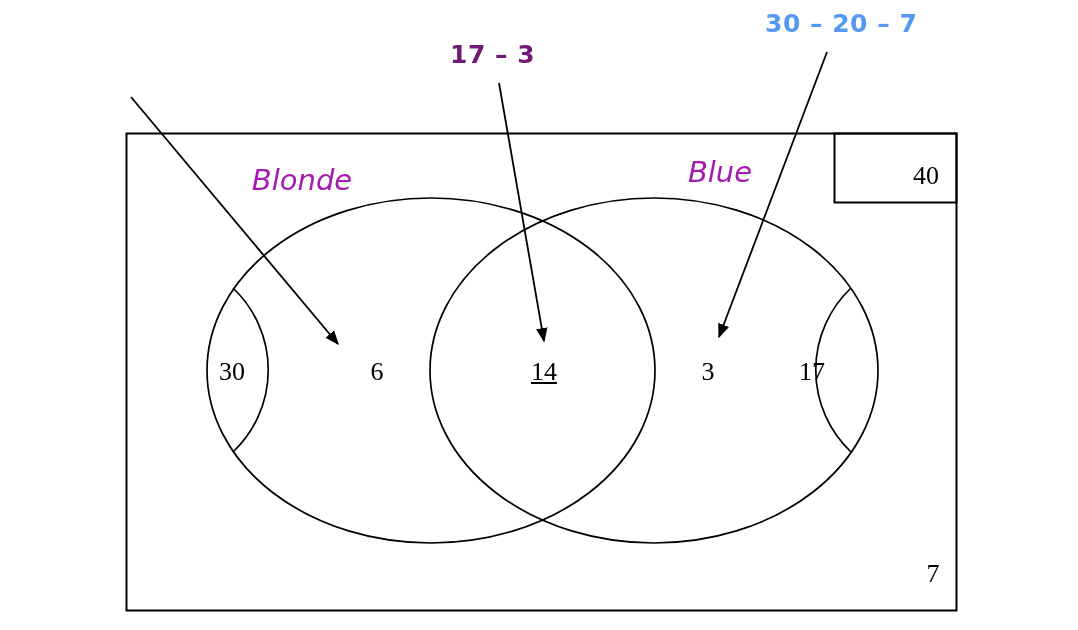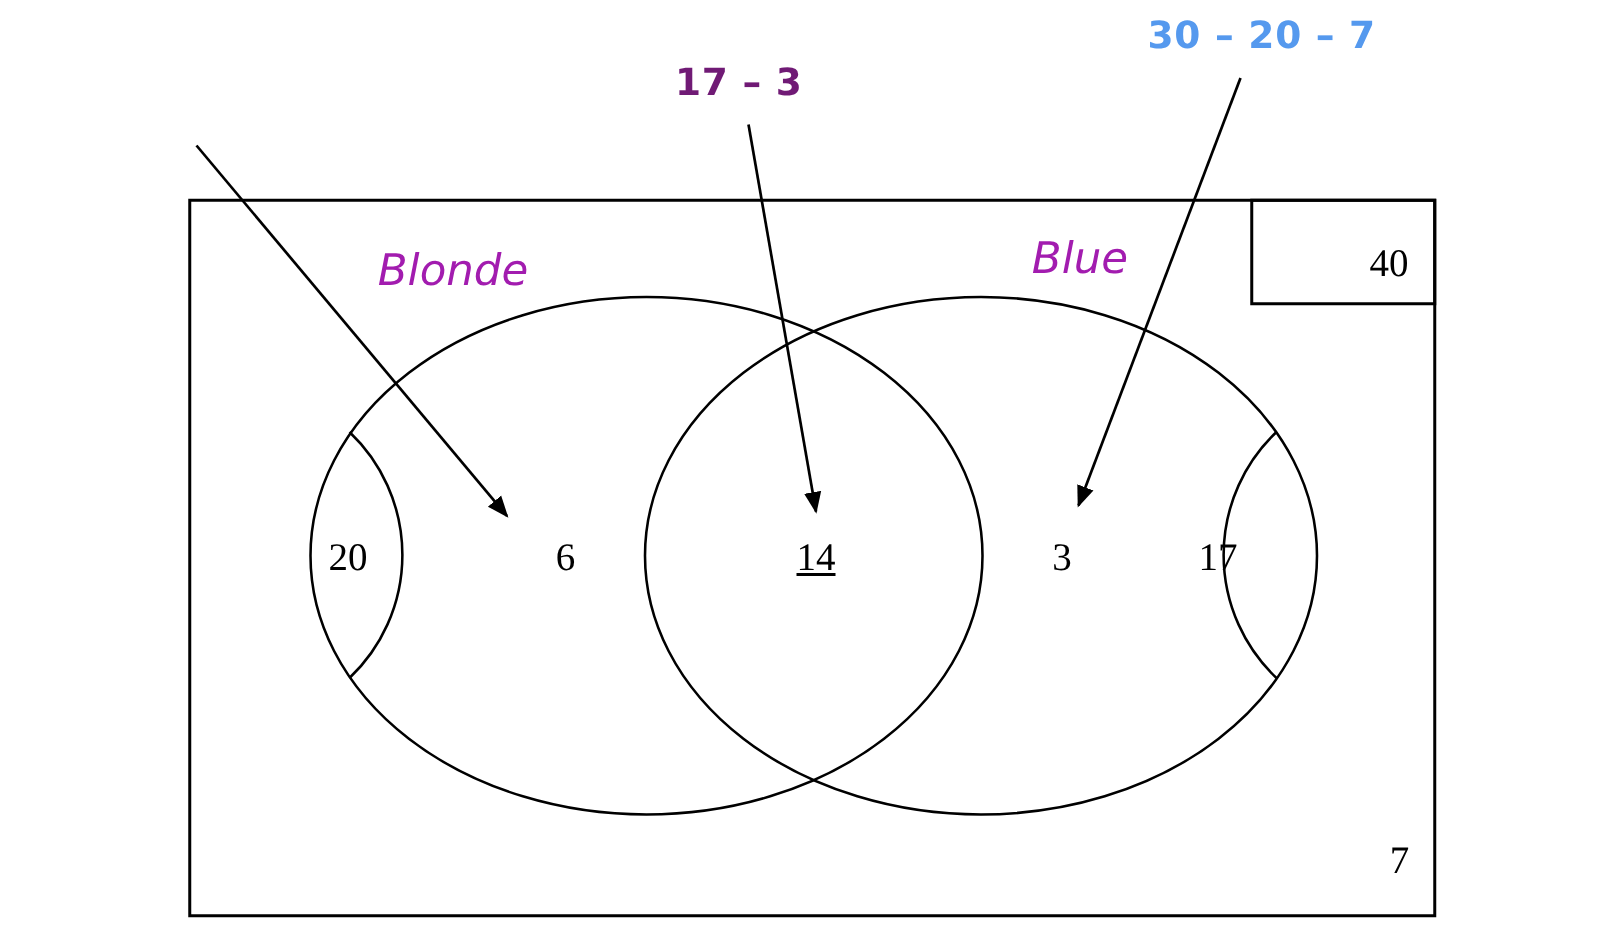--- a/index.html
+++ b/index.html
@@ -99,21 +99,21 @@
 
 
   <div class="ann" id="ann-green" style="color:#701a75">17 – 3</div>
 
   <div class="ann" id="ann-blue" style="color:#5599EE">30 – 20 – 7</div>
 
   <div class="setlabel" id="label-blonde">Blonde</div>
 
   <div class="setlabel" id="label-blue">Blue</div>
 
-  <div class="num" id="num-20">20</div>
+  <div class="num" id="num-20">30</div>
 
   <div class="num" id="num-6">6</div>
 
   <div class="num" id="num-14">14</div>
 
   <div class="num" id="num-3">3</div>
 
   <div class="num" id="num-17">17</div>
 
   <div class="num" id="num-30">40</div>

